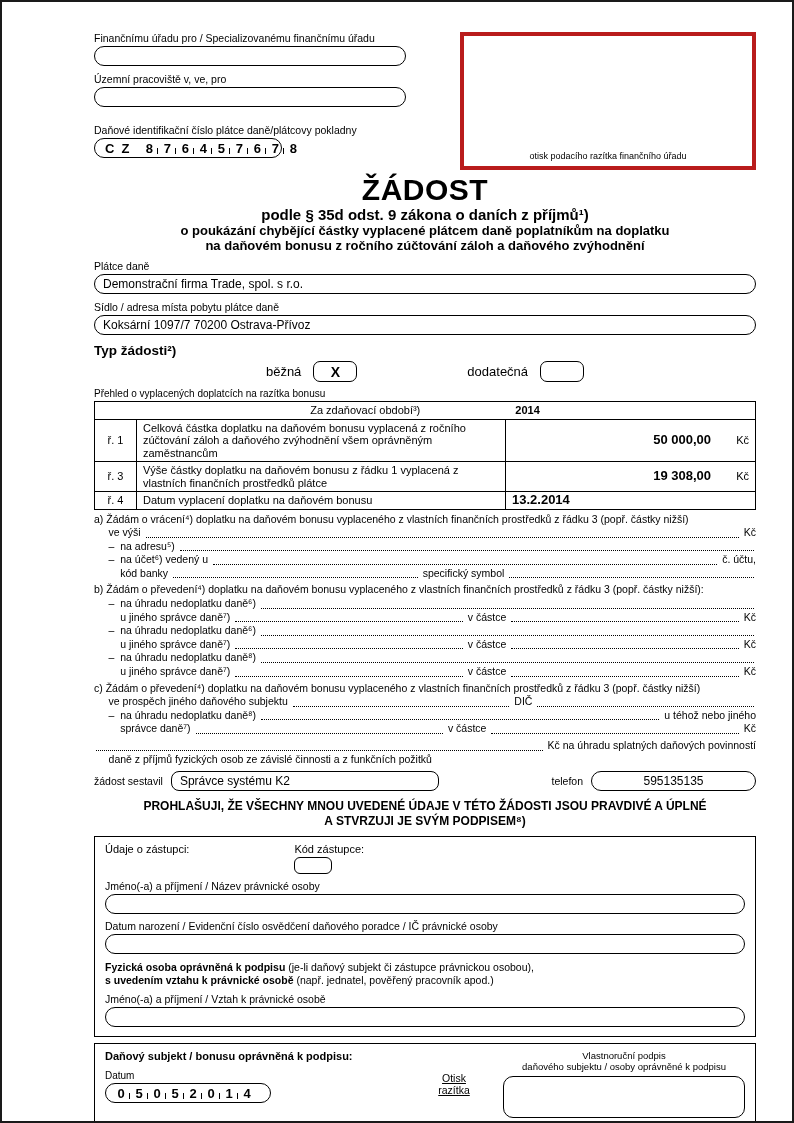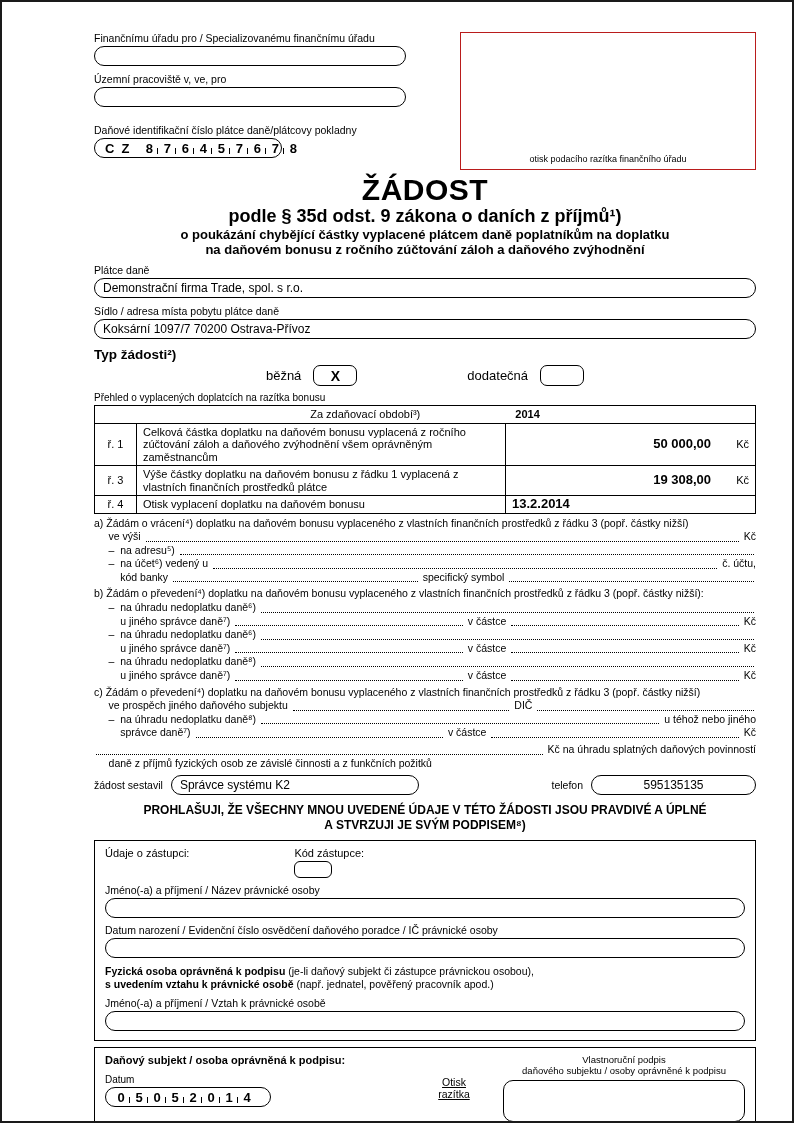--- a/index.html
+++ b/index.html
@@ -34,29 +34,29 @@
   .comb { display: inline-flex; }
   .comb-cell {
     width: 18px; text-align: center; font-weight: bold; font-size: 13px;
     position: relative; display: inline-block;
   }
   .comb-cell + .comb-cell::before {
     content: ""; position: absolute; left: -1px; bottom: 2px;
     width: 1px; height: 6px; background: #000;
   }
   .stamp-box {
-    width: 296px; height: 138px; border: 1px solid #b91c1c;
+    width: 296px; height: 138px; border: 4px solid #b91c1c;
     display: flex; align-items: flex-end; justify-content: center; padding-bottom: 5px;
   }
   .stamp-caption { font-size: 9px; }
 
   
   .title-block { text-align: center; margin-top: 4px; }
   .h1 { font-size: 30px; font-weight: bold; letter-spacing: .5px; line-height: 32px; }
-  .sub1 { font-size: 18px; font-weight: bold; }
+  .sub1 { font-size: 15px; font-weight: bold; }
   .sub2 { font-size: 13px; font-weight: bold; }
 
   
   .type-heading { font-weight: bold; font-size: 13.5px; margin-top: 8px; }
   .type-row { display: flex; justify-content: center; gap: 110px; margin-top: 3px; align-items: center; }
   .type-item { display: flex; align-items: center; gap: 12px; font-size: 13px; }
   .type-box {
     width: 44px; height: 21px; border: 1px solid #000; border-radius: 7px;
     display: flex; align-items: center; justify-content: center;
     font-weight: bold; font-size: 14px;
@@ -77,21 +77,21 @@
 
   
   .form-section { margin-top: 3px; }
   .dotline { display: flex; align-items: flex-end; font-size: 10.5px; line-height: 13.6px; overflow: hidden; }
   .seg { white-space: pre; }
   .dotfill { flex: 1 1 auto; border-bottom: 1px dotted #000; height: 2px; margin: 0 2px 2px; min-width: 14px; }
 
   
   .prepared-row { display: flex; align-items: center; margin-top: 5px; }
   .prepared-row .lab { margin-right: 8px; }
-  .pbox { width: 248px; margin-top: 0; }
+  .pbox { width: 268px; margin-top: 0; border-radius: 8px; }
   .tel { margin-left: auto; margin-right: 8px; }
   .phbox { width: 165px; margin-top: 0; justify-content: center; }
 
   
   .declaration { text-align: center; font-weight: bold; font-size: 12px; margin-top: 8px; line-height: 15px; }
 
   
   .rep-box { border: 1px solid #000; margin-top: 7px; padding: 6px 10px 9px; }
   .rep-head { display: flex; font-size: 11px; }
   .rep-title { font-weight: normal; }
@@ -206,21 +206,21 @@
       <td>Výše částky doplatku na daňovém bonusu z řádku 1 vyplacená z vlastních finančních prostředků plátce</td>
       <td class="td-val">
         <div class="val-wrap">
           <span class="amount">19 308,00</span>
           <span class="unit">Kč</span>
         </div>
       </td>
     </tr>
     <tr>
       <td class="td-num">ř. 4</td>
-      <td>Otisk vyplacení doplatku na daňovém bonusu</td>
+      <td>Datum vyplacení doplatku na daňovém bonusu</td>
       <td class="td-val">
         <div class="val-wrap left">
           <span class="amount">13.2.2014</span>
         </div>
       </td>
     </tr>
   </tbody>
     </table>
 
   <div class="form-section">
@@ -362,21 +362,21 @@
       </div>
     </div>
     <div class="small-label">Jméno(-a) a příjmení / Vztah k právnické osobě</div>
     <div class="rinput wfull">
       <span></span>
     </div>
   </div>
 
   <div class="sig-box">
     <div class="sig-left">
-      <div class="sig-title">Daňový subjekt / osoba oprávněná k podpisu:</div>
+      <div class="sig-title">Daňový subjekt / bonusu oprávněná k podpisu:</div>
       <div class="sig-date-label">Datum</div>
       <div class="rinput date-input">
         <span class="comb">
             <span class="comb-cell">0</span>
             <span class="comb-cell">5</span>
             <span class="comb-cell">0</span>
             <span class="comb-cell">5</span>
             <span class="comb-cell">2</span>
             <span class="comb-cell">0</span>
             <span class="comb-cell">1</span>

